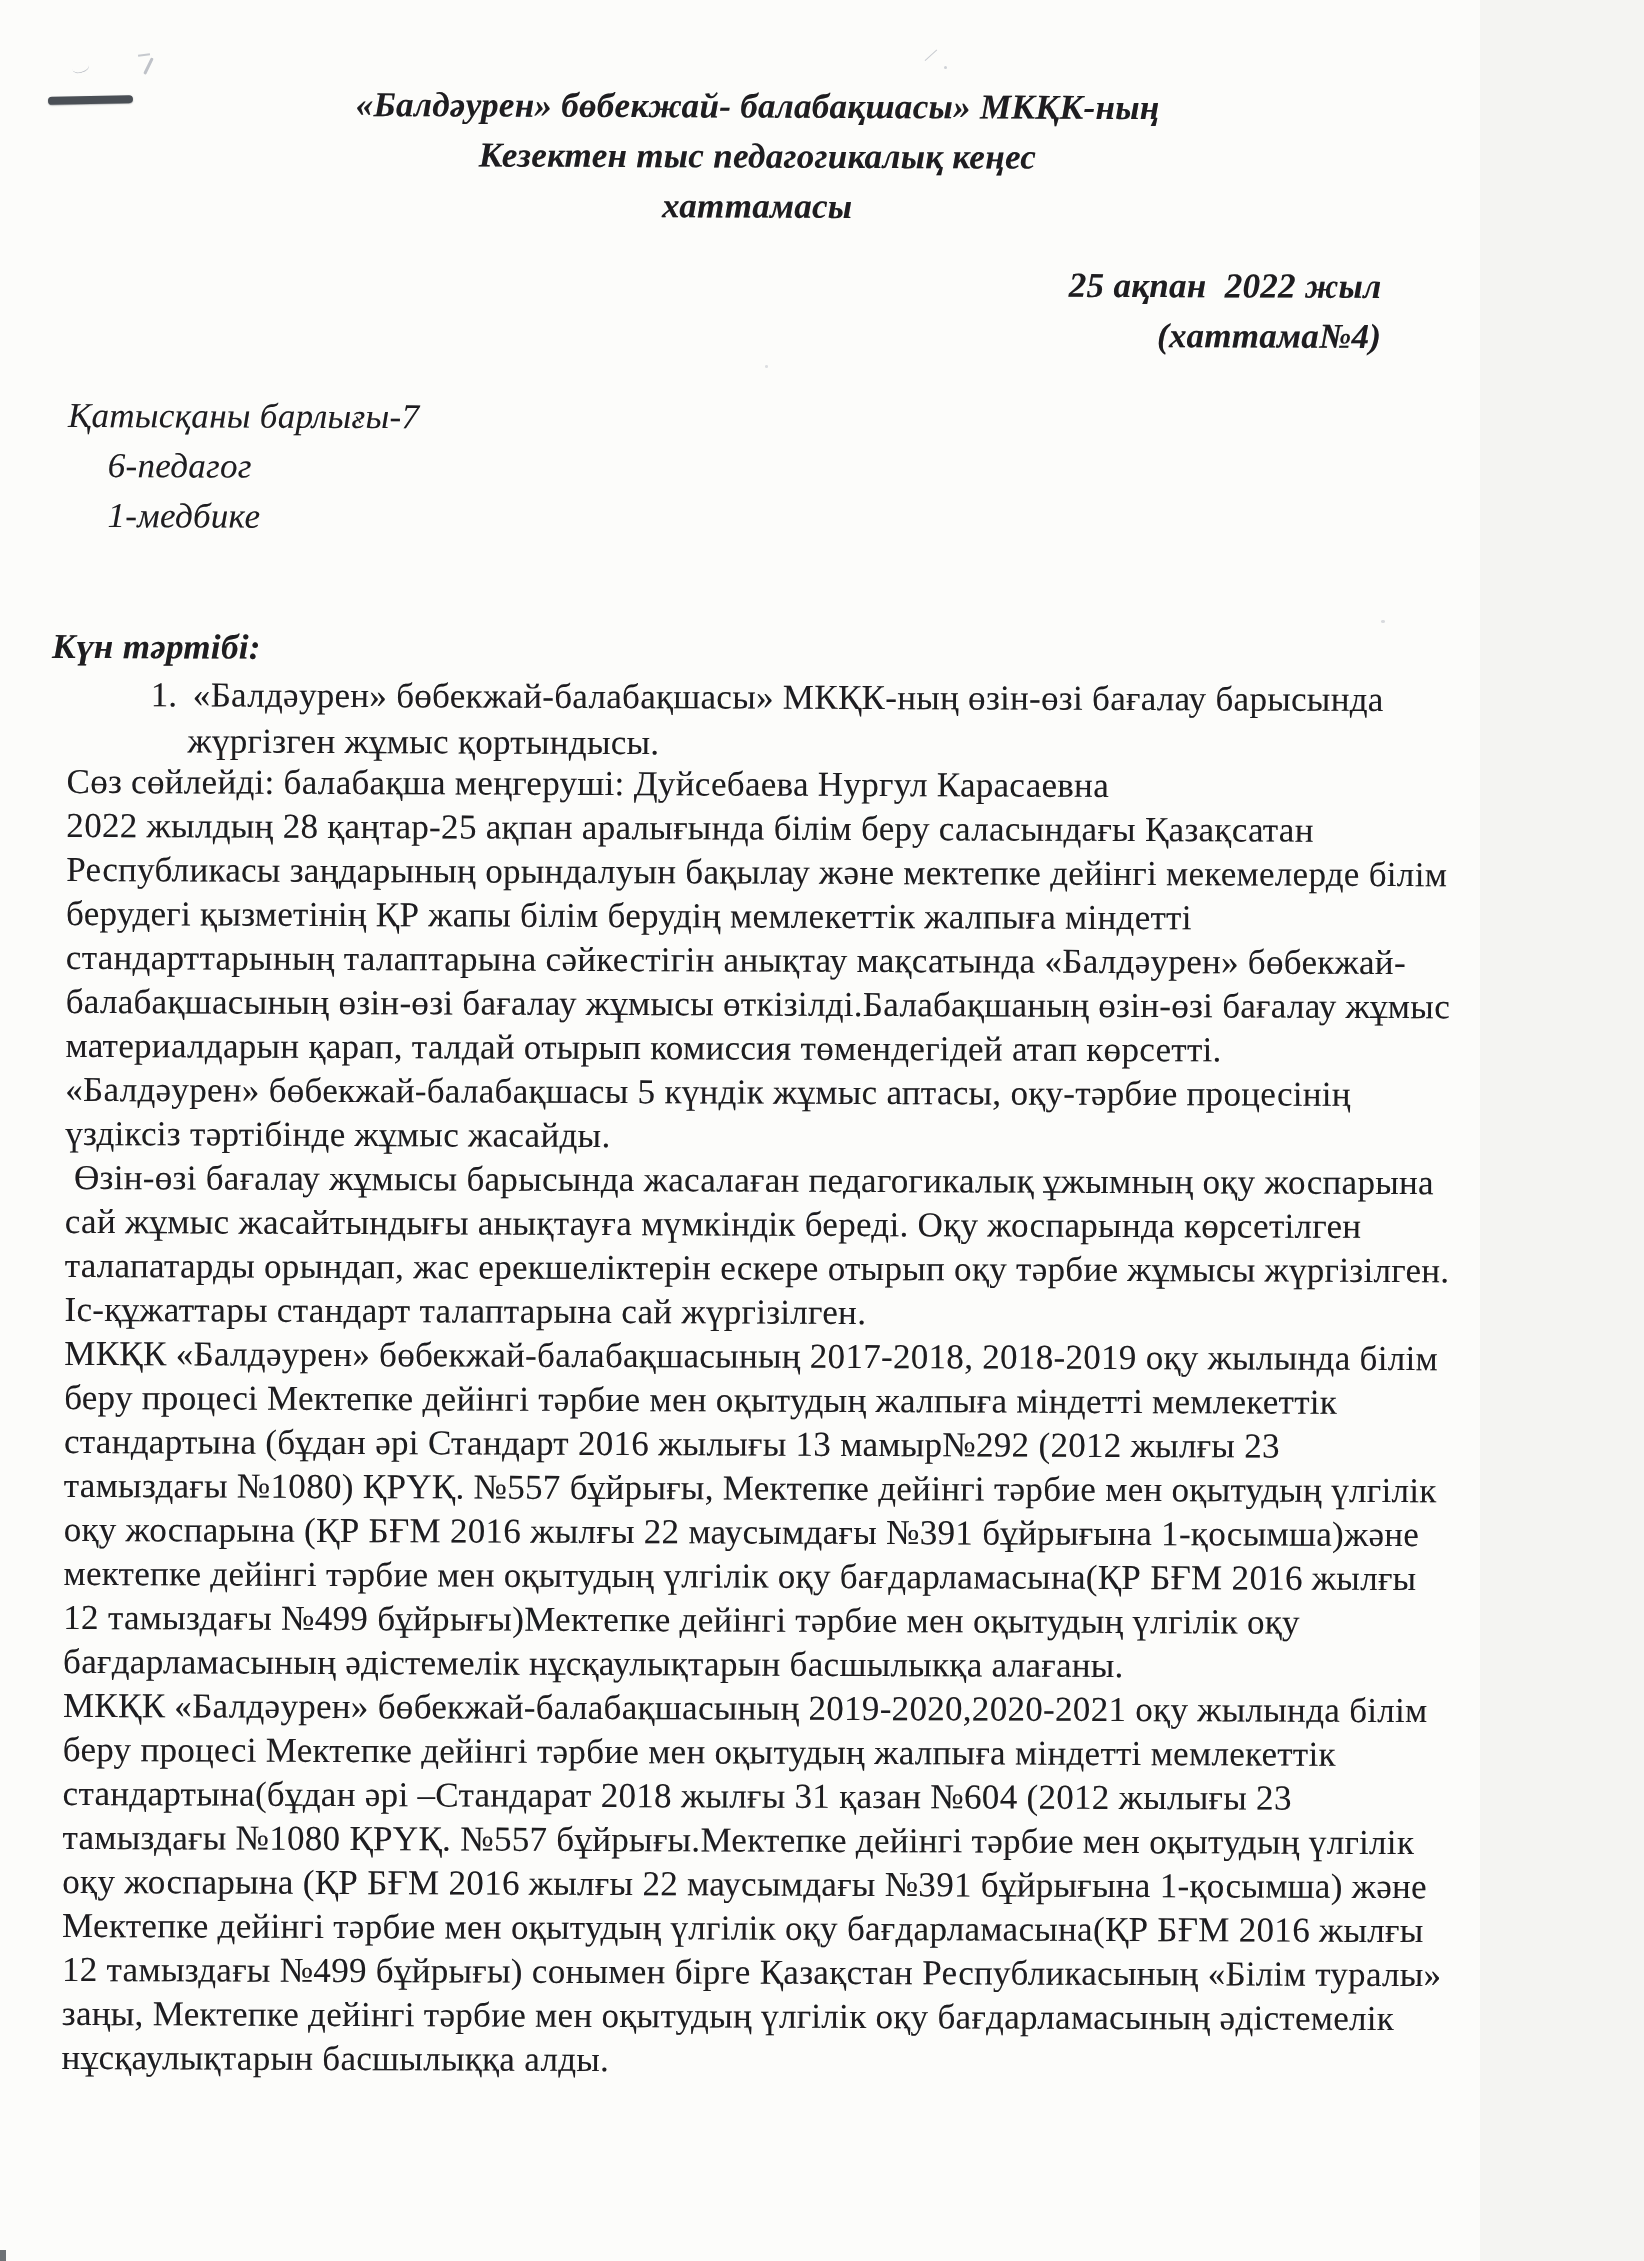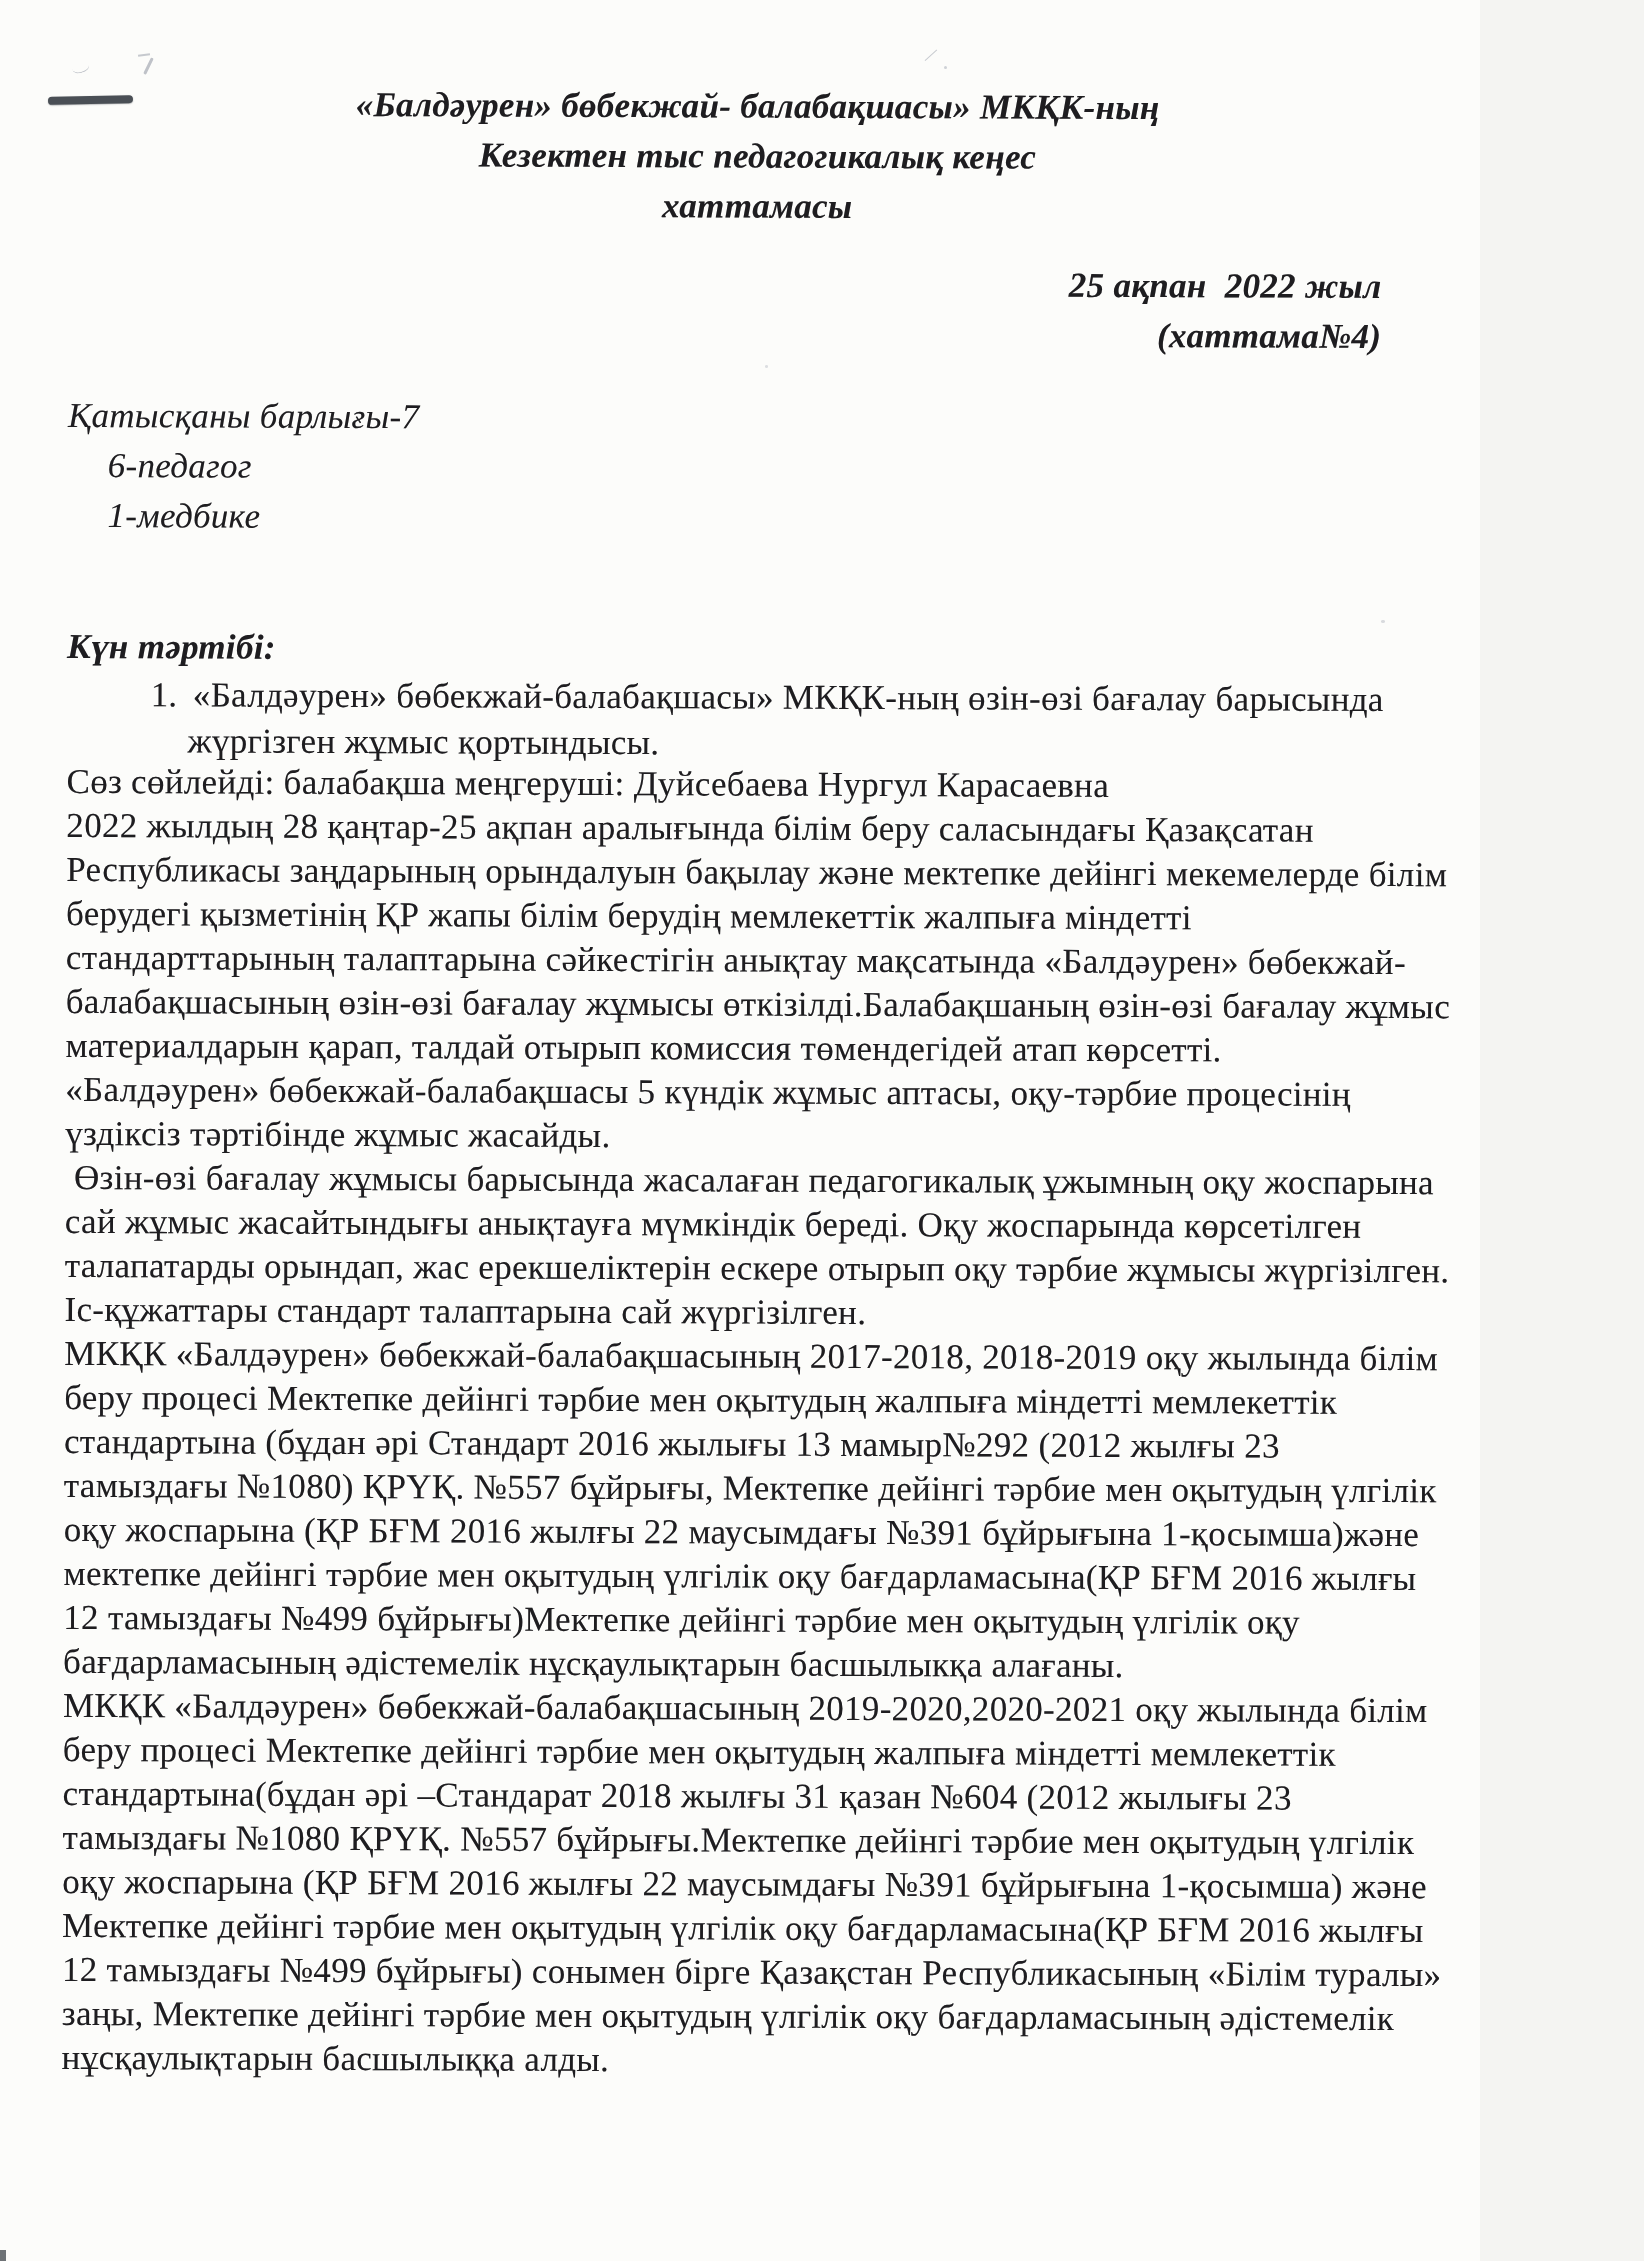--- a/index.html
+++ b/index.html
@@ -44,21 +44,21 @@
   
   .attendance-block {
     position: absolute; top: 391px; left: 69px;
     font-size: 35px; line-height: 50px;
     font-style: italic;
     letter-spacing: 0.3px;
   }
   .attendance-block .line:nth-child(n+2) { padding-left: 40px; }
   
   .agenda-heading {
-    position: absolute; top: 627px; left: 69px;
+    position: absolute; top: 627px; left: 54px;
     font-size: 35px; line-height: 40px;
     font-weight: bold; font-style: italic;
     letter-spacing: 0.3px;
     white-space: pre;
     text-shadow: 0 0 0.6px rgba(25,25,30,0.35);
   }
   .agenda-number {
     position: absolute; top: 672px; left: 153px;
     font-size: 35px; line-height: 46px;
     text-shadow: 0 0 0.6px rgba(25,25,30,0.35);

